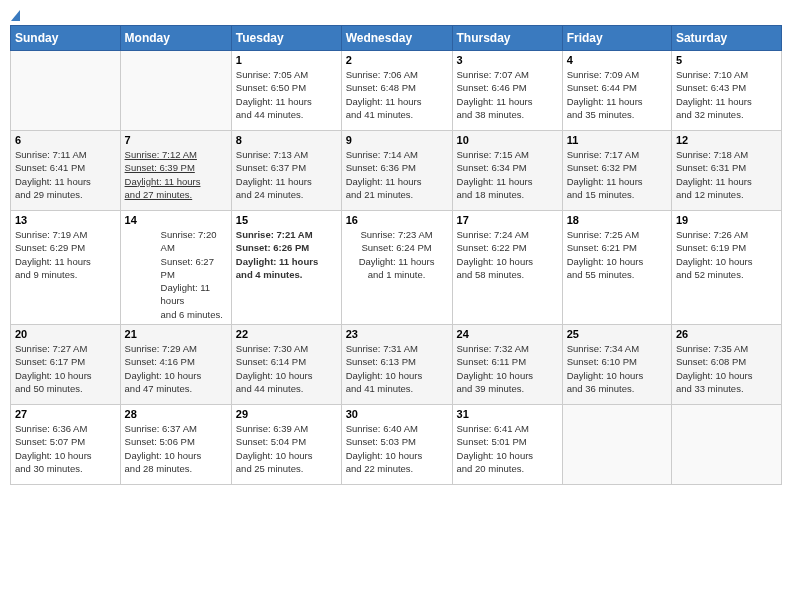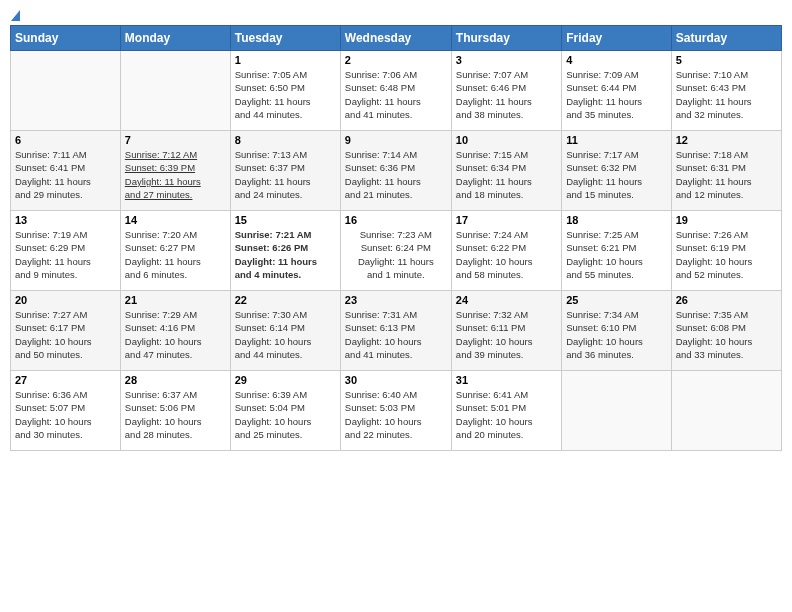--- a/index.html
+++ b/index.html
@@ -213,21 +213,21 @@
       <tr>
         <td>
           <span class="day-num">13</span>
           <div class="day-info" style="white-space: pre-line;">Sunrise: 7:19 AM
 Sunset: 6:29 PM
 Daylight: 11 hours
 and 9 minutes.</div>
         </td>
         <td>
           <span class="day-num">14</span>
-          <div class="day-info" style="white-space: pre-line;">Sunrise: 7:20 AM
+          <div class="day-info" style="white-space: pre-line; margin-left: 36px;">Sunrise: 7:20 AM
 Sunset: 6:27 PM
 Daylight: 11 hours
 and 6 minutes.</div>
         </td>
         <td>
           <span class="day-num">15</span>
           <div class="day-info" style="white-space: pre-line; font-weight: bold;">Sunrise: 7:21 AM
 Sunset: 6:26 PM
 Daylight: 11 hours
 and 4 minutes.</div>

